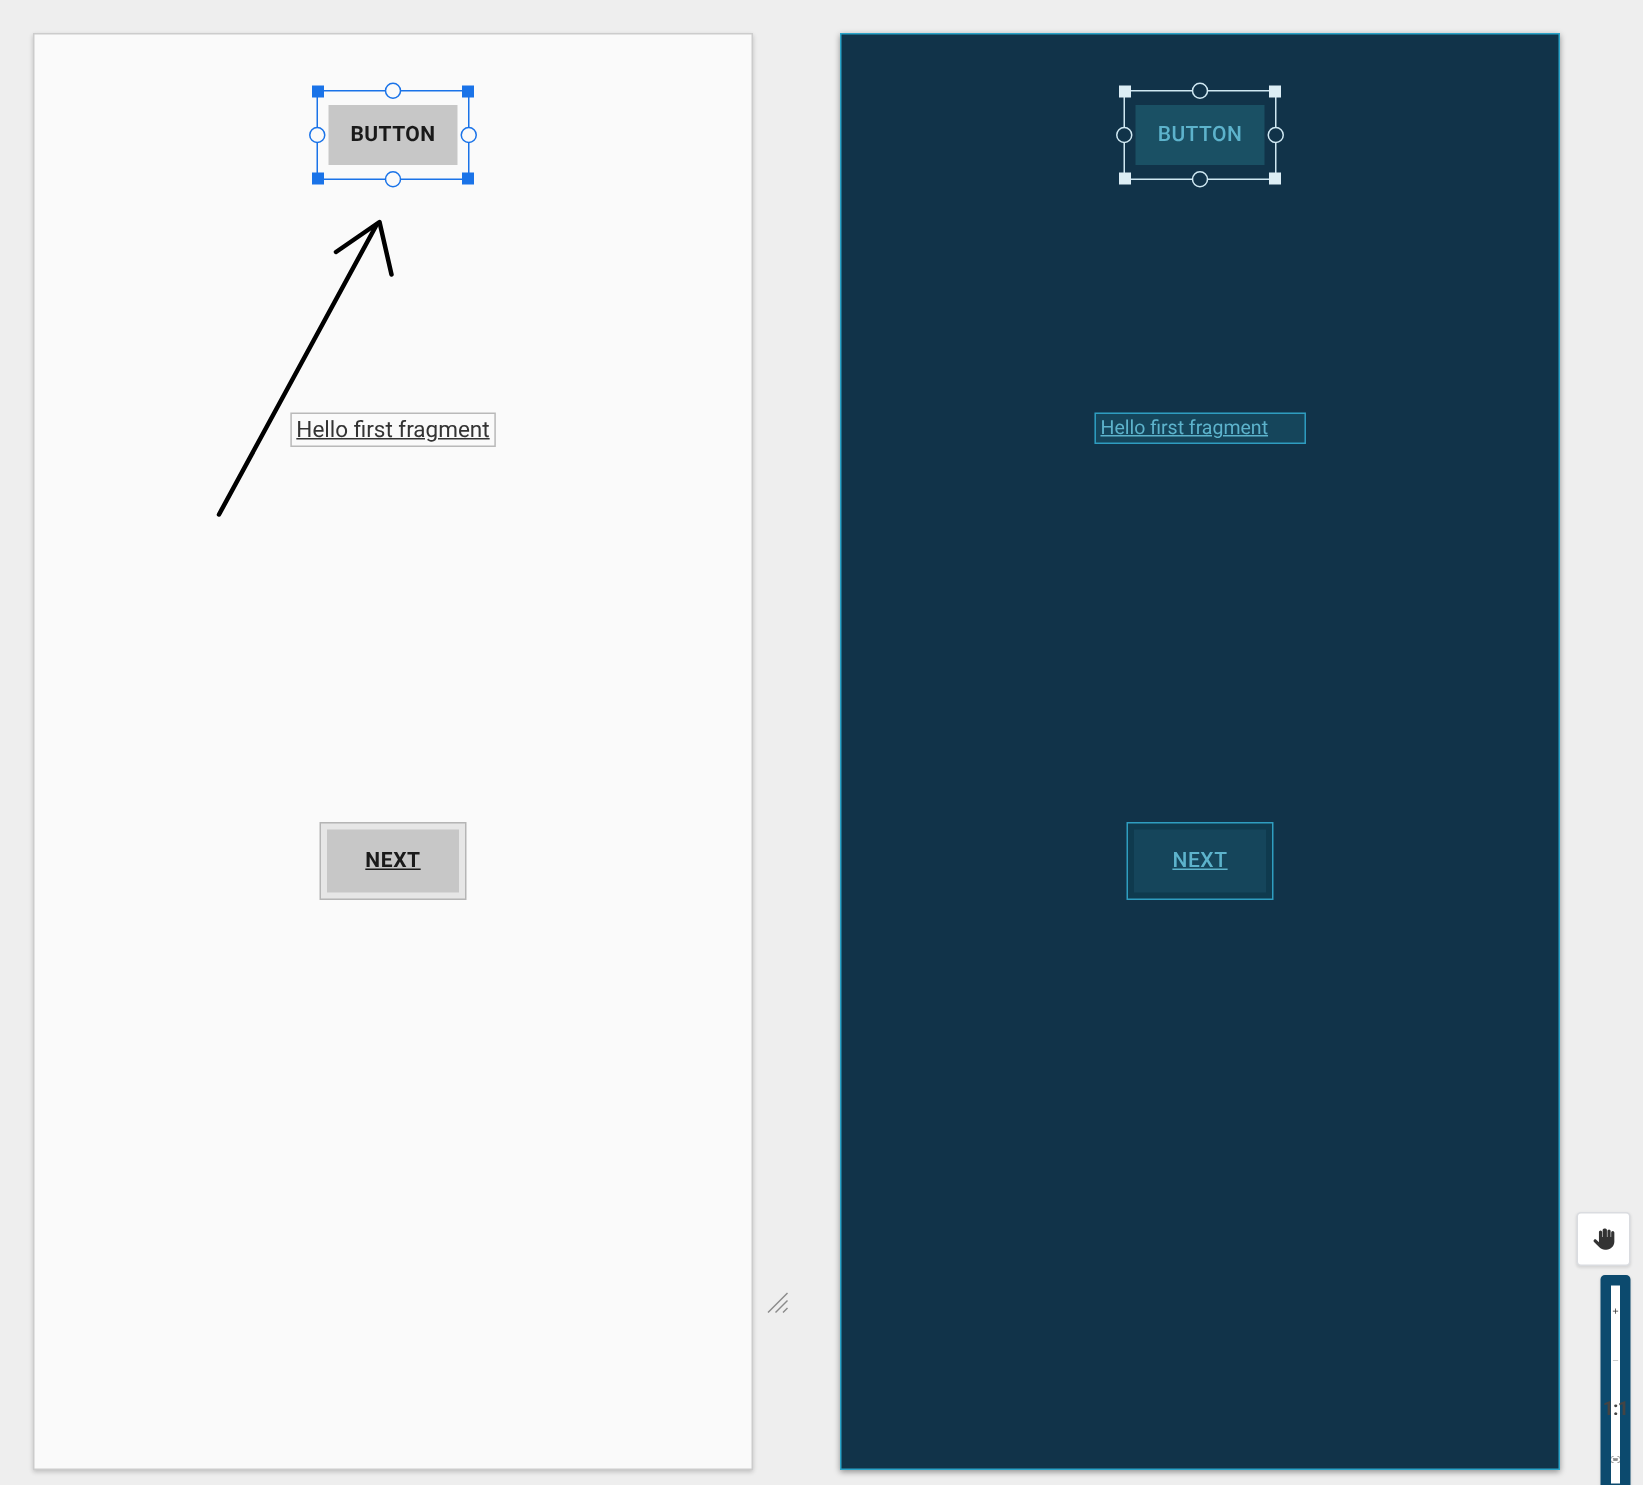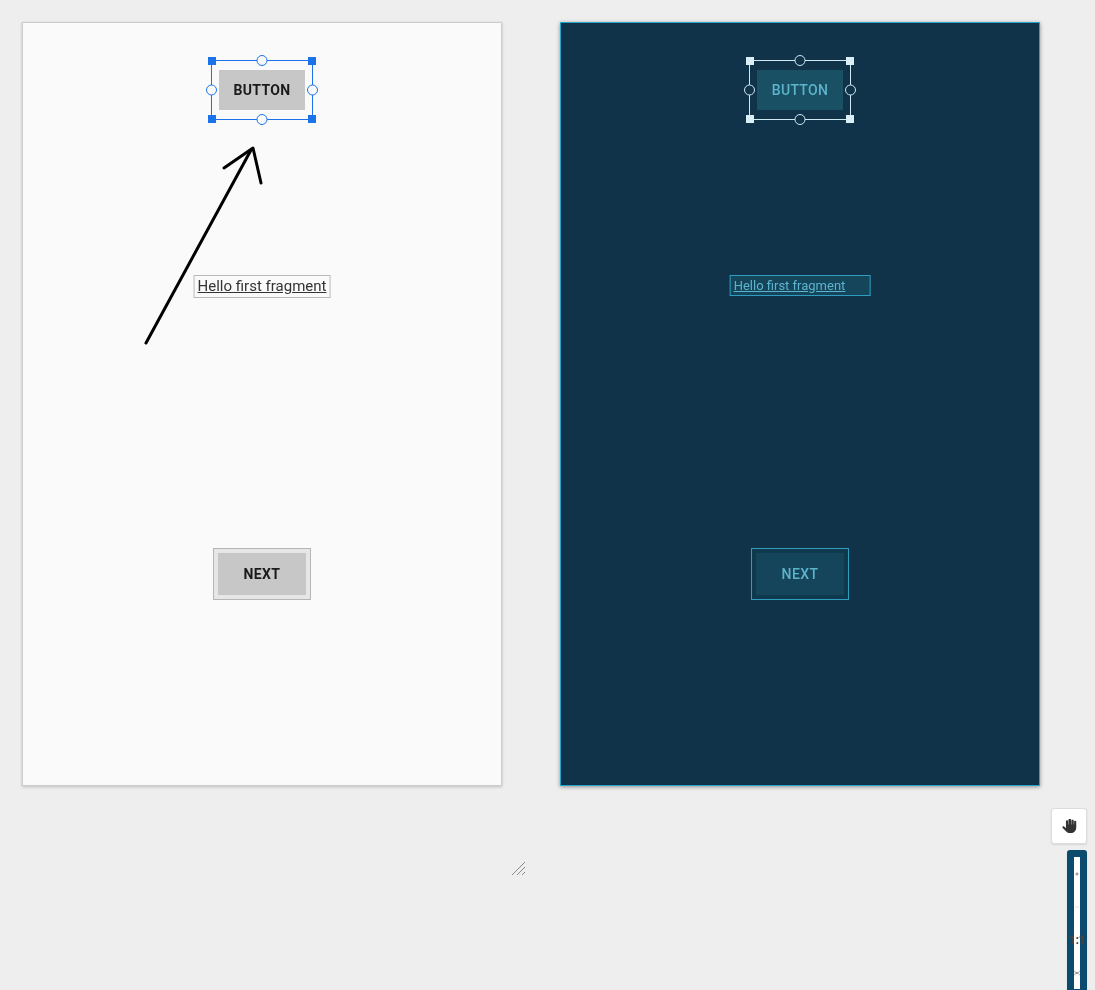--- a/index.html
+++ b/index.html
@@ -10,21 +10,21 @@
     font-family: Roboto, "Helvetica Neue", Arial, sans-serif;
     overflow: hidden;
     position: relative;
   }
 
   
   .panel {
     position: absolute;
     top: 22px;
     width: 480px;
-    height: 764px;
+    height: 958px;
     border: 1px solid #ccc;
     background: #fafafa;
   }
   .panel-left  { left: 22px; box-shadow: 0 1px 3px rgba(0,0,0,.2); }
   .panel-right {
     left: 560px;
     background: #113349;
     border: 1px solid #2aa3c8;
     box-shadow: 0 1px 4px rgba(0,0,0,.4);
   }
@@ -123,20 +123,21 @@
     position: absolute;
     left: 50%; top: 526px;
     transform: translateX(-50%);
     width: 96px; height: 50px;
     background: #c7c7c7;
     border: 4px solid #e6e6e6;
     outline: 1px solid #b5b5b5;
     display: flex; align-items: center; justify-content: center;
     font-weight: 700; font-size: 14px; letter-spacing: .4px;
     color: #1a1a1a;
+    text-decoration: underline;
   }
   .panel-right .next-btn {
     background: #15455b;
     border: 4px solid #0f3a4e;
     outline: 1px solid #2f9dc0;
     color: #5db3cc;
     font-weight: 500;
   }
 
   

